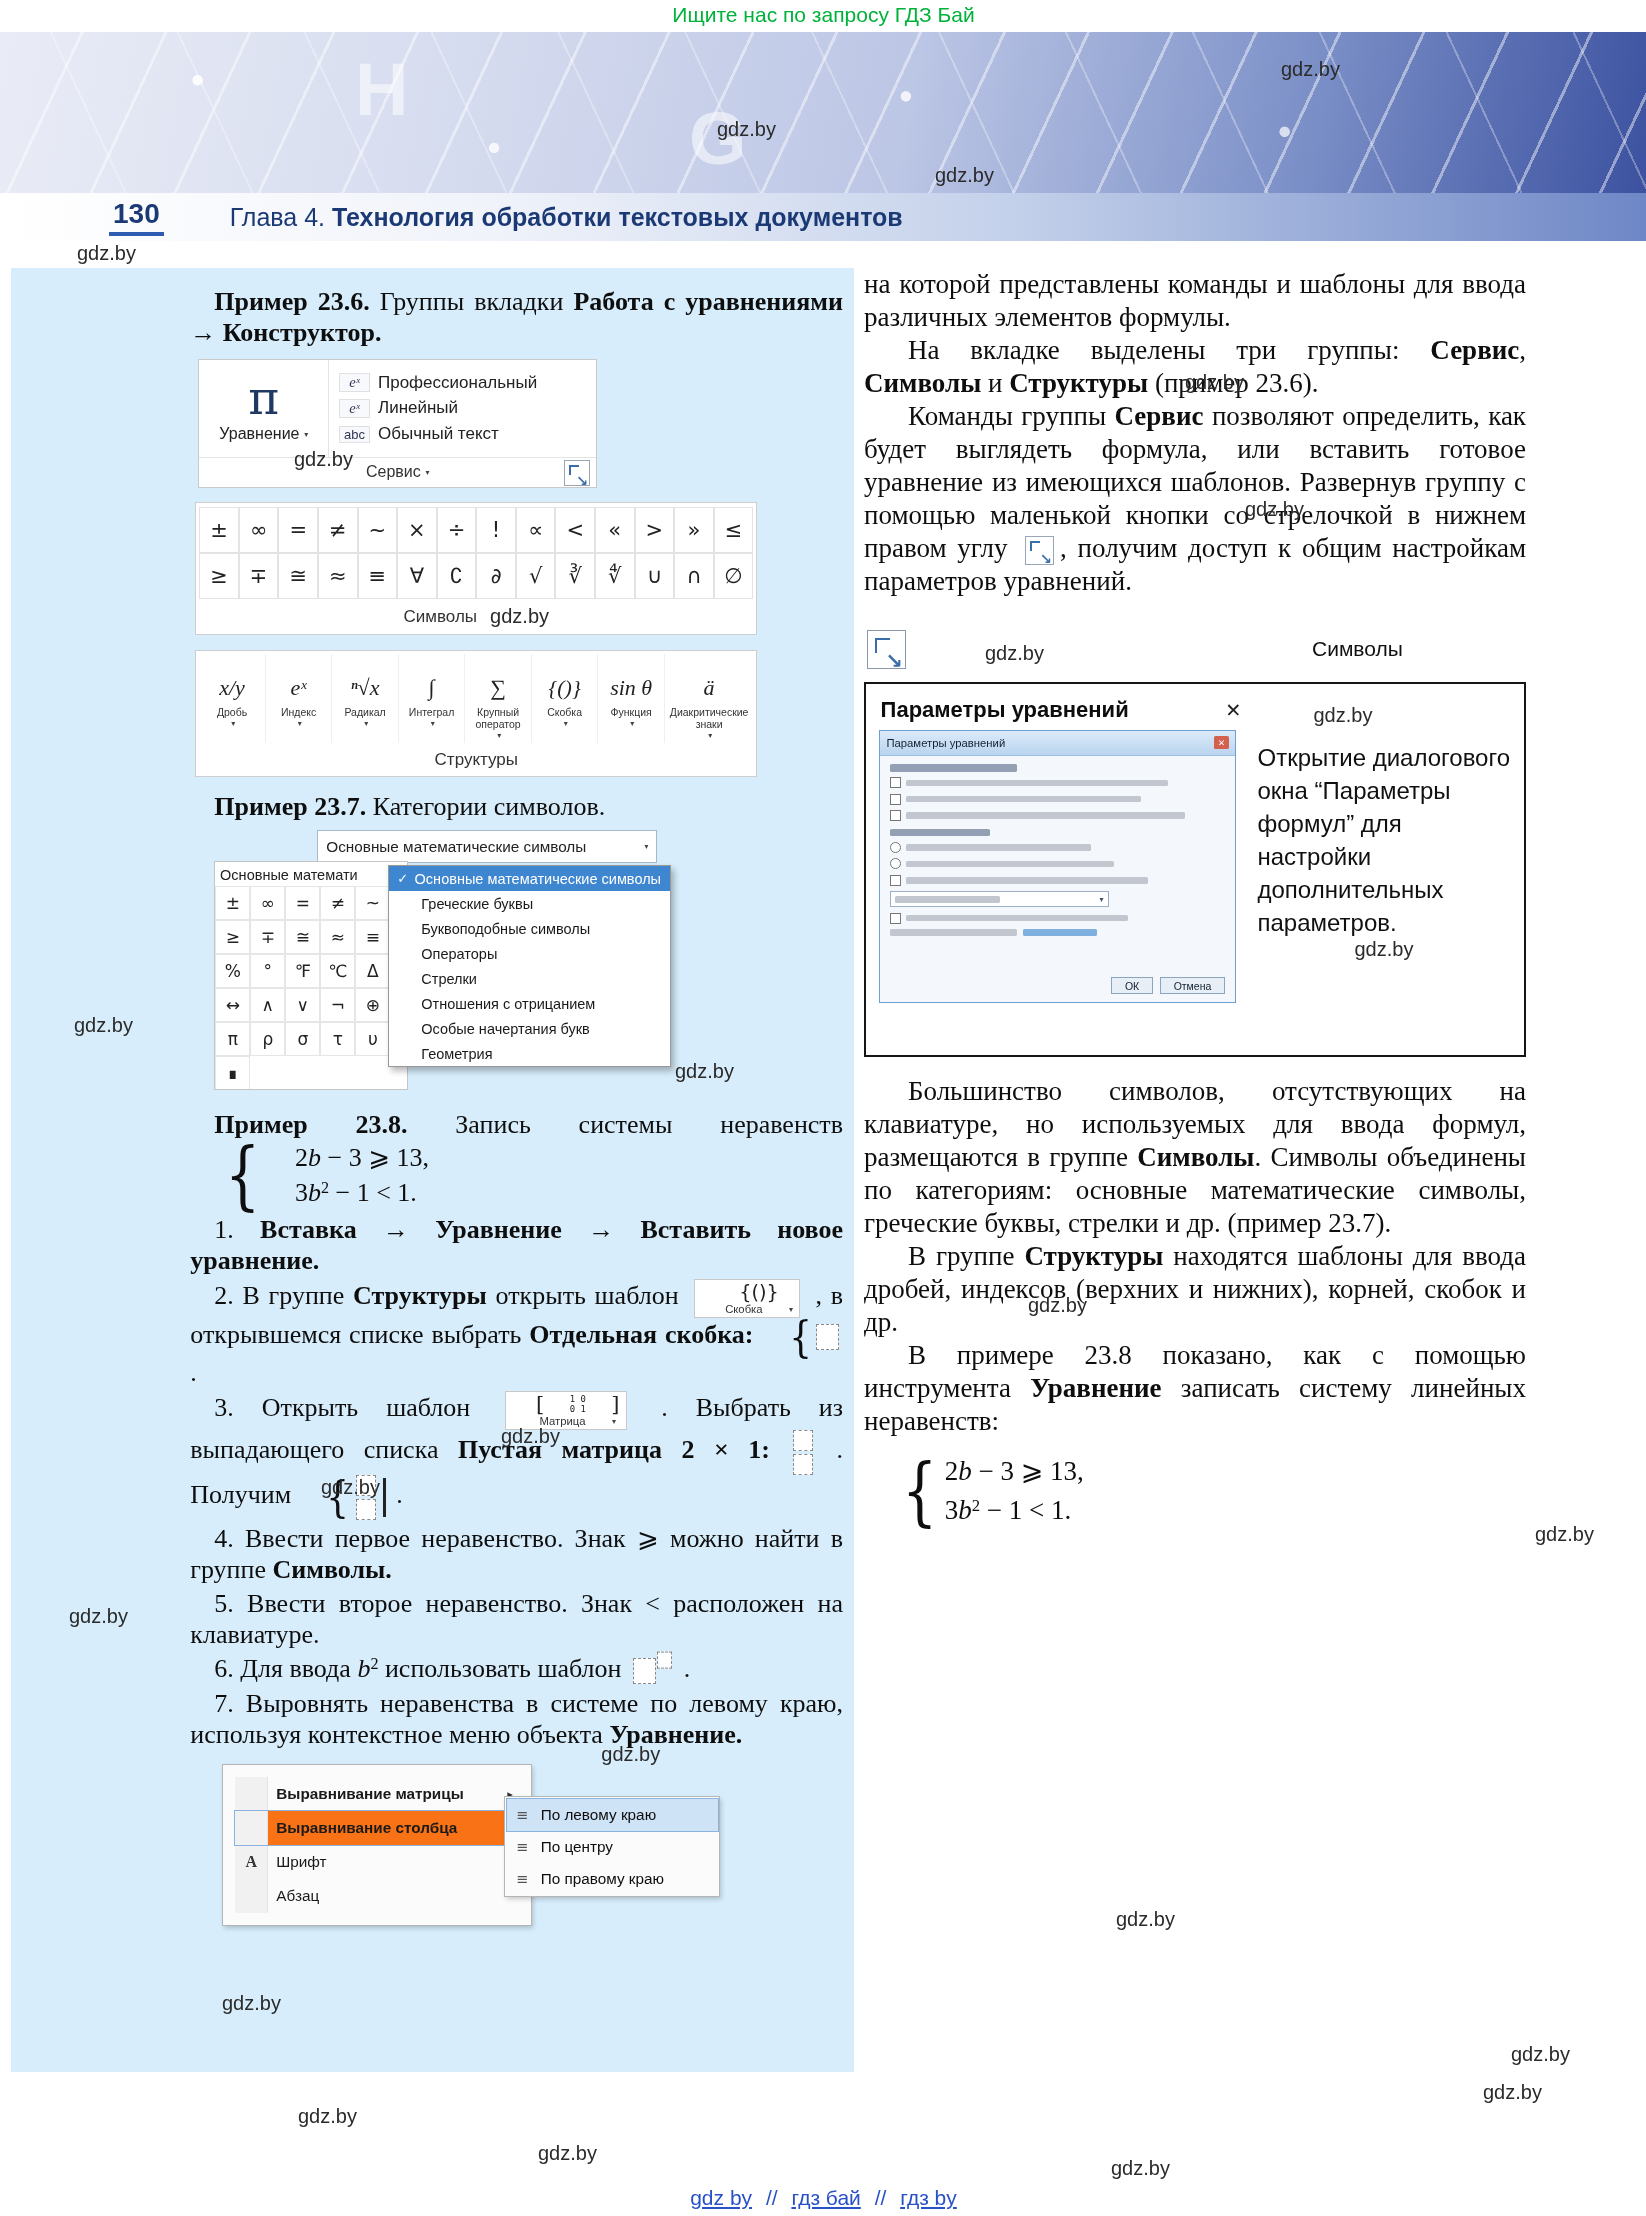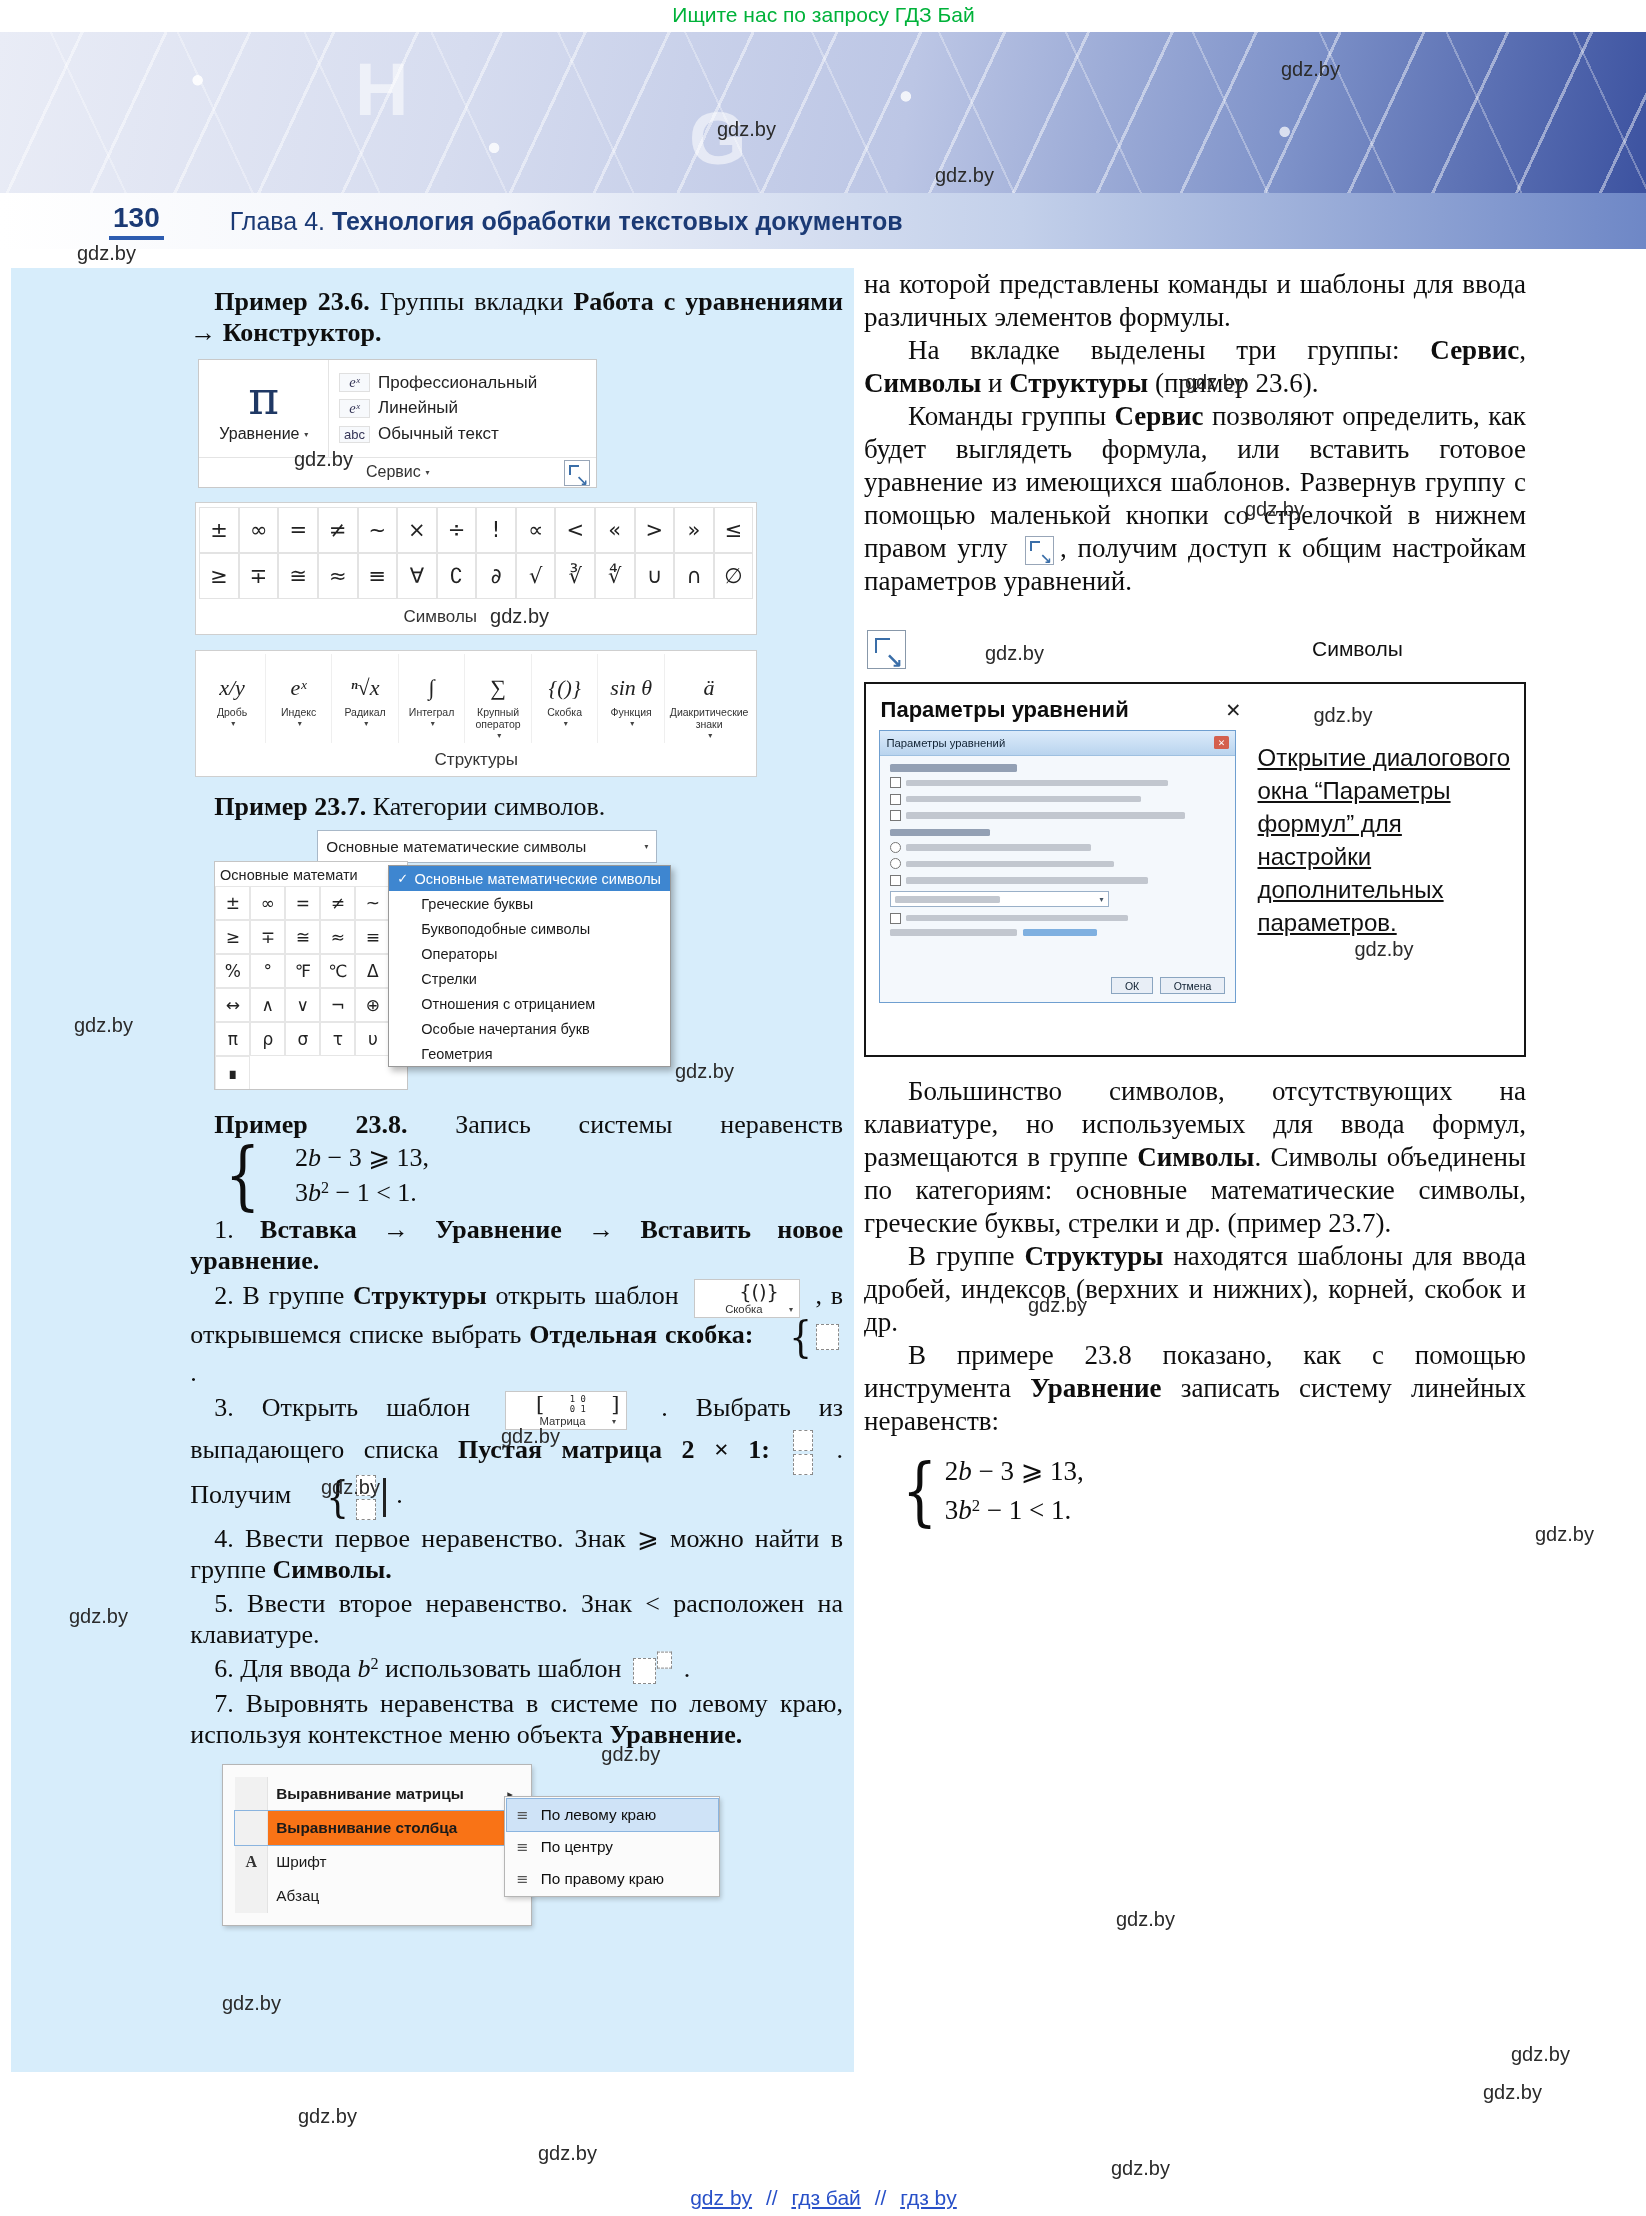--- a/index.html
+++ b/index.html
@@ -13,21 +13,21 @@
           background:linear-gradient(100deg,#e9ecf6 0%,#d6dcef 28%,#bcc6e5 55%,#7e92c9 78%,#3c52a0 100%);}
   .banner::before{content:"";position:absolute;inset:0;
      background:repeating-linear-gradient(115deg,rgba(255,255,255,0) 0 73px,rgba(255,255,255,.45) 73px 76px),
                 repeating-linear-gradient(65deg,rgba(255,255,255,0) 0 113px,rgba(255,255,255,.30) 113px 115px);}
   .banner::after{content:"";position:absolute;inset:0;background:
      radial-gradient(circle 6.4px at 12% 30%,rgba(255,255,255,.9) 0 4.8px,transparent 5.6px),
      radial-gradient(circle 6.4px at 30% 72%,rgba(255,255,255,.8) 0 4.8px,transparent 5.6px),
      radial-gradient(circle 6.4px at 55% 40%,rgba(255,255,255,.8) 0 4.8px,transparent 5.6px),
      radial-gradient(circle 6.4px at 78% 62%,rgba(255,255,255,.7) 0 4.8px,transparent 5.6px);}
   .banner-letter{position:absolute;color:rgba(255,255,255,.55);font:700 74px "Liberation Sans",sans-serif;z-index:1;}
-  .chapter-bar{position:absolute;top:193px;left:0;width:100%;height:56px;display:flex;align-items:center;
+  .chapter-bar{position:absolute;top:193px;left:0;width:100%;height:48px;display:flex;align-items:center;
                background:linear-gradient(90deg,#ffffff 0%,#f0f3fa 30%,#c3d0ea 62%,#6e87c6 100%);}
   .page-num{margin-left:109px;font:700 28px "Liberation Sans",sans-serif;color:#1b3a75;
             border-bottom:4.8px solid #2d5cb0;padding:0 4px 1.6px;}
   .chapter-text{margin-left:66px;font:25px "Liberation Sans",sans-serif;color:#1b3a75;}
   .ch-title{font-weight:700;}
 
   
   .col-left{position:absolute;left:11.3px;top:268px;width:843px;height:1804px;background:#d7edfb;}
   .ltext{margin:17.7px 11.3px 0 179px;}
   .col-right{position:absolute;left:864px;top:268px;width:662px;}
@@ -165,21 +165,21 @@
   .md-cb{width:8.9px;height:8.9px;border:0.8px solid #777;background:#fff;flex:none;}
   .md-rb{width:8.9px;height:8.9px;border:0.8px solid #777;border-radius:50%;background:#fff;flex:none;}
   .md-sect{height:7.3px;background:#93a0b4;border-radius:1.6px;margin-top:2.4px;}
   .md-bar{height:6.4px;background:#c2c7cf;border-radius:1.6px;}
   .md-bar.hlb{background:#7fb0e0;}
   .md-combo{display:flex;align-items:center;gap:6.4px;border:0.8px solid #9ab0c8;background:#fff;padding:2.4px 4.8px;width:62%;}
   .md-caret{font:8px "DejaVu Sans",sans-serif;color:#456;margin-left:auto;}
   .md-btnrow{display:flex;justify-content:flex-end;gap:6.4px;padding:4.8px 9.7px 7.3px;}
   .md-btn{border:0.8px solid #8aa5c0;background:#e8eef6;font:10.5px "Liberation Sans",sans-serif;padding:1.6px 13px;color:#123;}
   .fig-right{flex:1;position:relative;padding-top:45px;}
-  .annotation{font:24px/33px "Liberation Sans",sans-serif;color:#101010;margin:0;text-decoration:underline;}
+  .annotation{font:24px/33px "Liberation Sans",sans-serif;color:#101010;margin:0;}
   .fig-right .wm-top{left:56px;top:8px;}
   .fig-right .wm-bot{left:97px;top:242px;}
   .menu-fig .wm-rel{left:379px;top:-21px;}
 
   
   .footer-pink{position:absolute;top:2089px;left:0;width:100%;text-align:center;
                font:34px "Liberation Sans",sans-serif;color:#f0849f;}
   .bottom-links{position:absolute;top:2186px;left:0;width:100%;text-align:center;
                 font:21px "Liberation Sans",sans-serif;color:#2850c8;}
   .blink{color:#2850c8;text-decoration:underline;margin:0 8px;cursor:pointer;}

